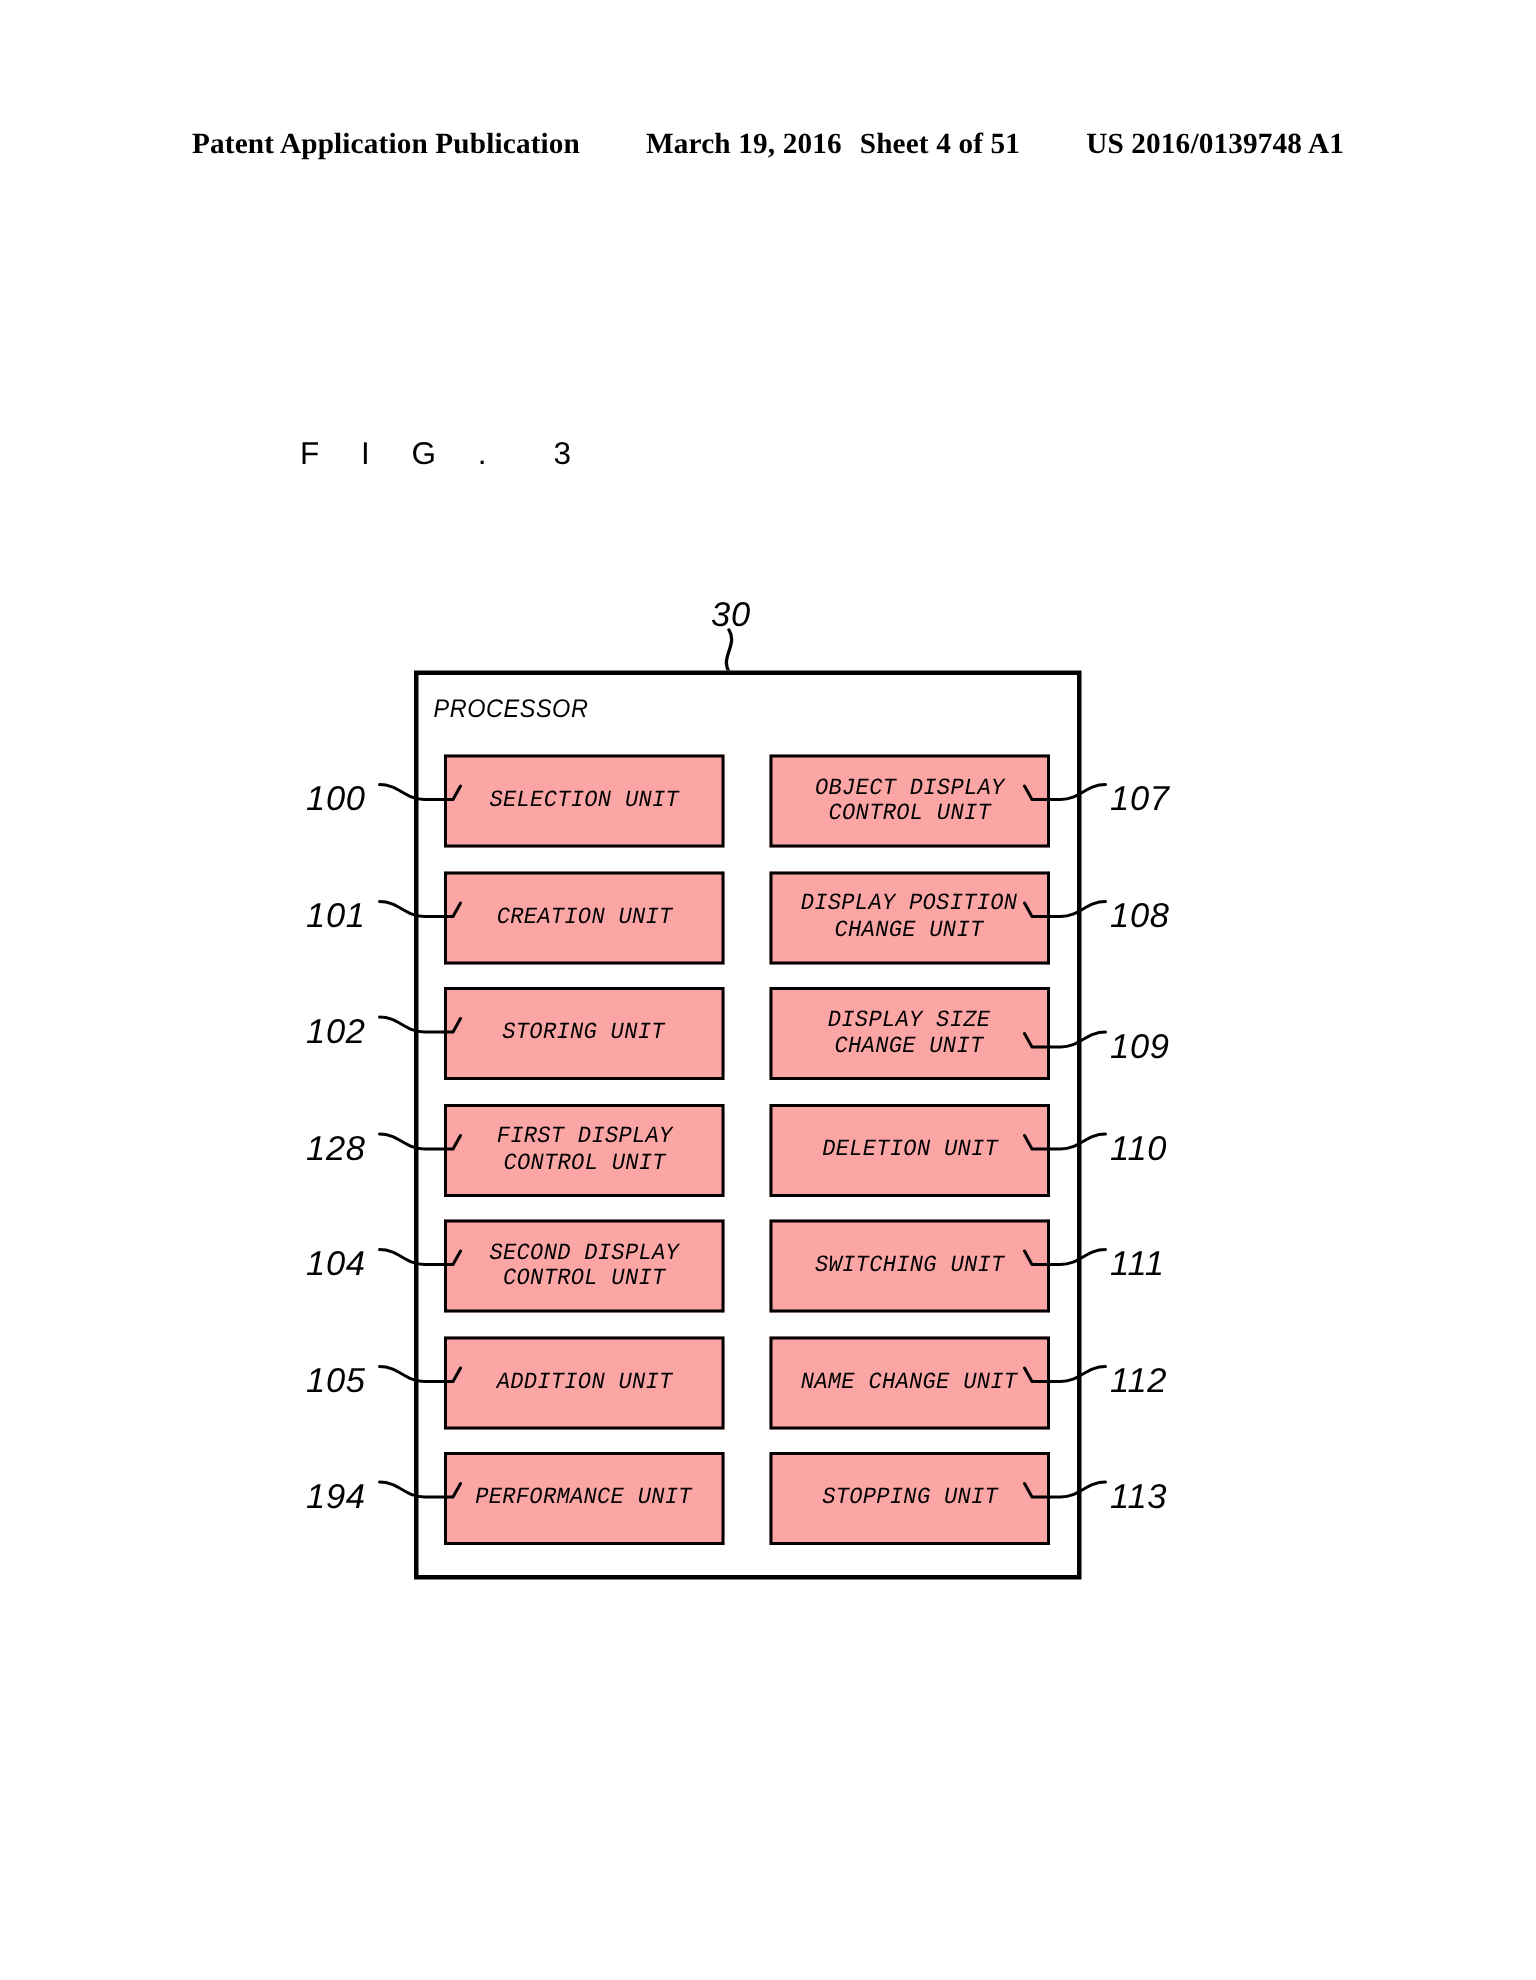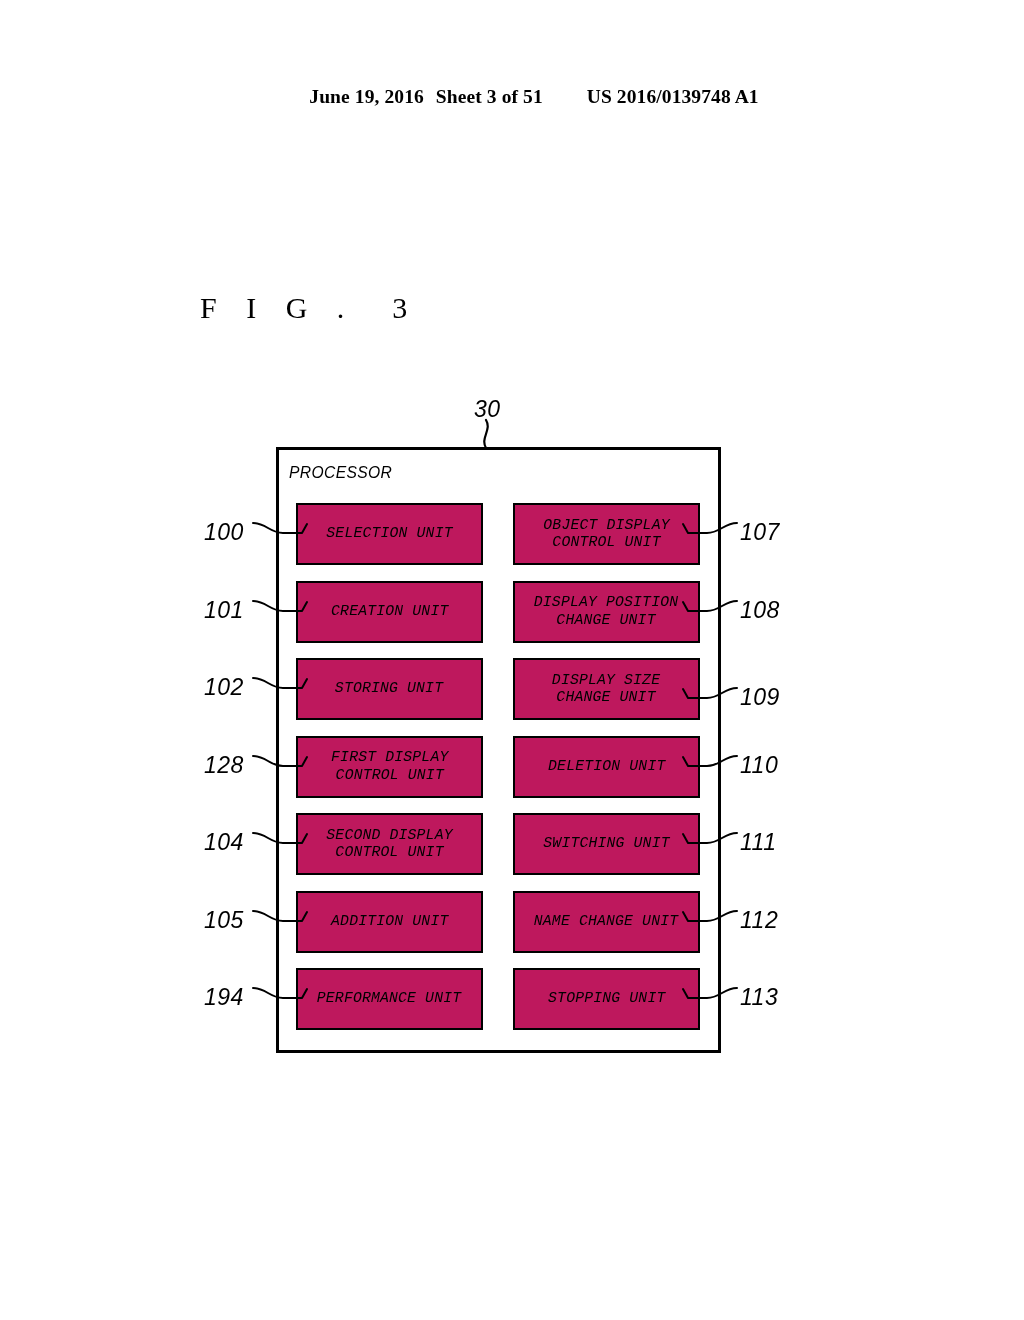--- a/index.html
+++ b/index.html
@@ -41,22 +41,22 @@
   }
   #patent-header .hdr-num {
     margin-left: 44px;
   }
 
   
   #figure-title {
     position: absolute;
     left: 200px;
     top: 291px;
-    font-family: Liberation Serif, serif;
-    font-size: 30px;
+    font-family: Liberation Sans, sans-serif;
+    font-size: 21px;
     letter-spacing: 11px;
     white-space: pre;
   }
 
   
   #diagram {
     position: absolute;
     left: 0;
     top: 0;
     width: 1024px;
@@ -104,21 +104,21 @@
     height: 52px;
   }
 
   
   .unit-box {
     position: absolute;
     width: 187px;
     height: 62px;
     border: 2.5px solid #000000;
     box-sizing: border-box;
-    background: #be185d;
+    background: #fca5a5;
     display: flex;
     align-items: center;
     justify-content: center;
     text-align: center;
   }
   .unit-label {
     font-family: "Liberation Mono", monospace;
     font-size: 15.5px;
     line-height: 17.5px;
     letter-spacing: 0.2px;
@@ -139,22 +139,23 @@
 
   .leader {
     position: absolute;
     height: 26px;
   }
 </style>
 </head>
 <body>
 
 <div id="patent-header">
-  <span class="hdr-date">June 19, 2016</span>
-  <span class="hdr-sheet">Sheet 3 of 51</span>
+  <span class="hdr-pub">Patent Application Publication</span>
+  <span class="hdr-date">March 19, 2016</span>
+  <span class="hdr-sheet">Sheet 4 of 51</span>
   <span class="hdr-num">US 2016/0139748 A1</span>
 </div>
 
 <div id="figure-title">F I G .  3</div>
 
 <div id="diagram">
 
   <div id="ref-30">30</div>
   <svg id="ref-30-leader" viewBox="0 0 40 52">
     <path d="M 16 2 C 22 12, 10 20, 16 30 C 22 40, 12 46, 17 51" fill="none" stroke="#000" stroke-width="2.2" stroke-linecap="round"></path>

